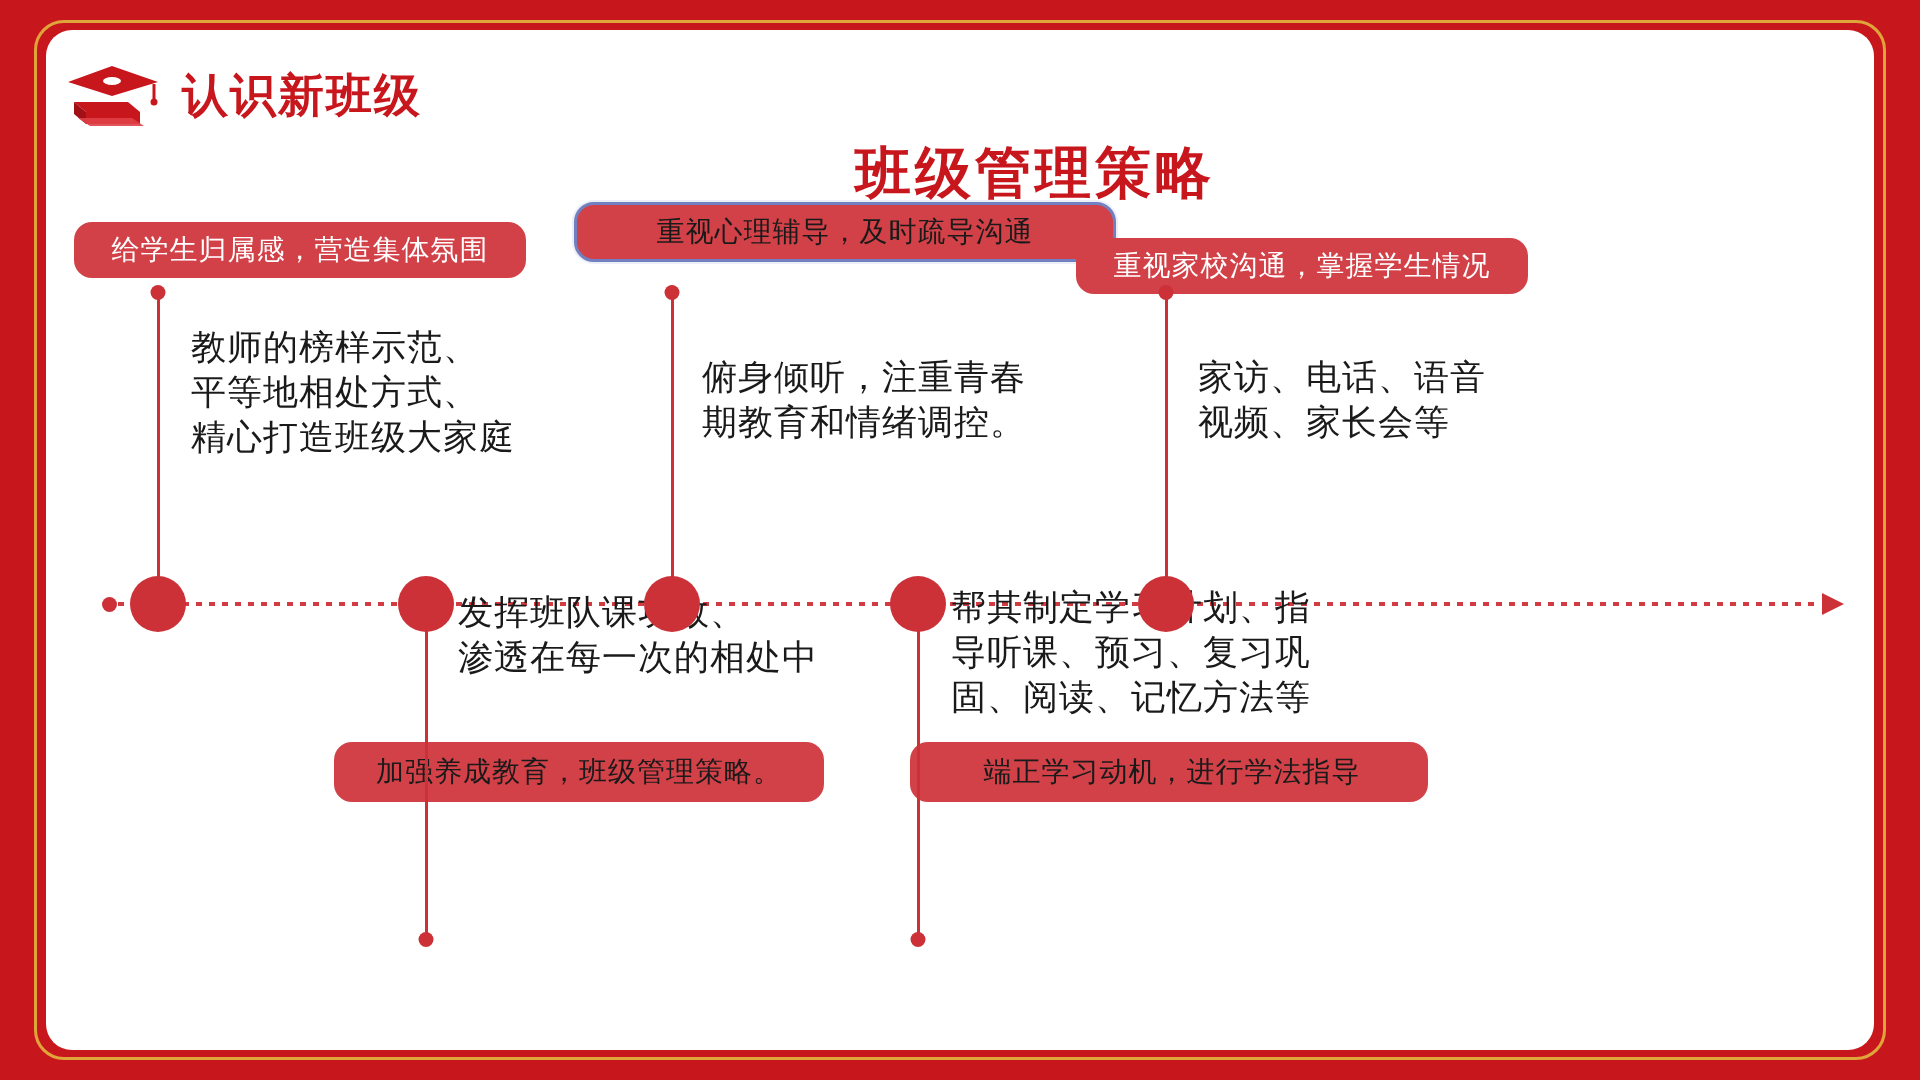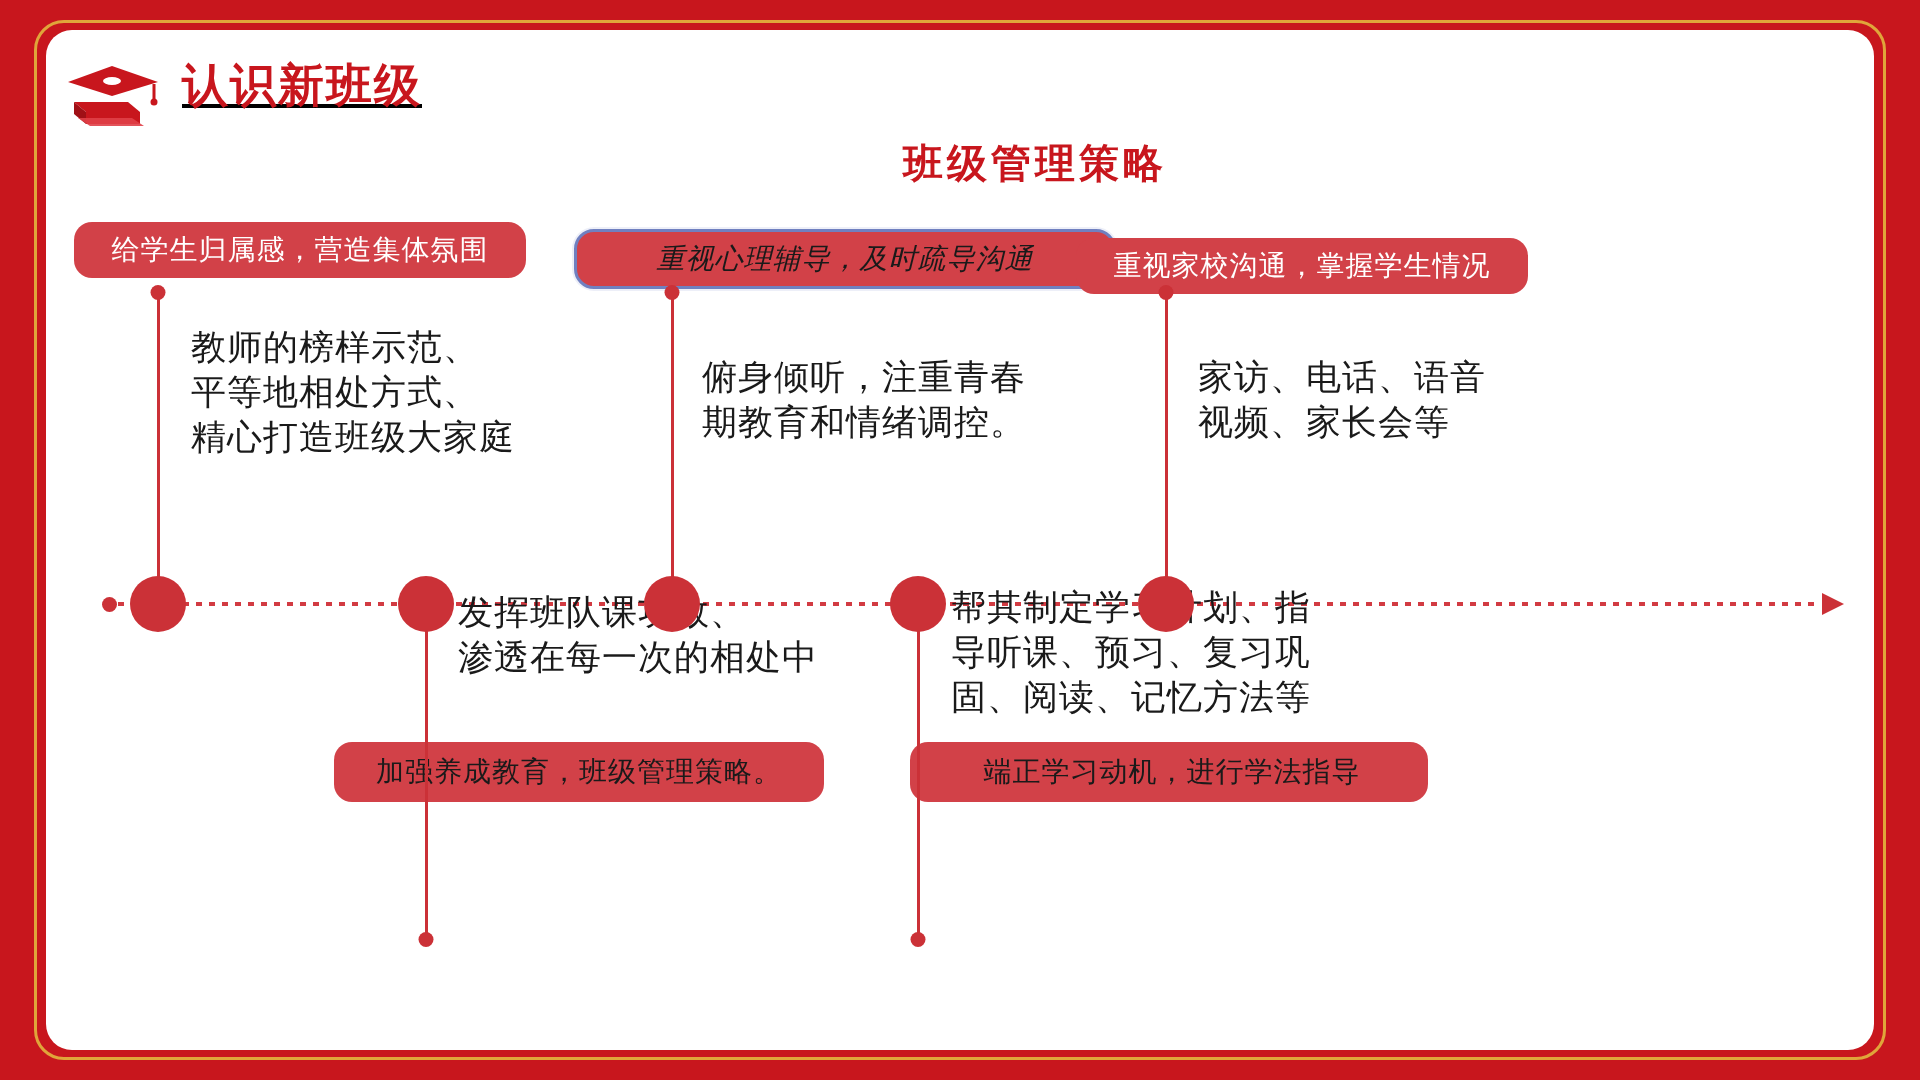--- a/index.html
+++ b/index.html
@@ -25,33 +25,33 @@
     position:absolute;
     left:46px;top:30px;right:46px;bottom:30px;
     background:#FFFFFF;
     border-radius:26px;
     box-sizing:border-box;
     overflow:hidden;
   }
   
   #header{
     position:absolute;left:20px;top:32px;
-    display:flex;gap:18px;text-decoration:underline;
+    display:flex;align-items:center;gap:18px;
   }
   #cap-icon{width:98px;height:66px;display:block;}
   #header-title{
     font-size:46px;font-weight:bold;color:#C8161D;
     letter-spacing:2px;line-height:1;
     white-space:nowrap;
   }
   
   #main-title{
     position:absolute;left:0;right:0;top:106px;
     text-align:center;
-    font-size:40px;font-weight:bold;color:#C8161D;
+    font-size:56px;font-weight:bold;color:#C8161D;
     letter-spacing:4px;
     padding-left:150px;
     box-sizing:border-box;
   }
   
   #axis{
     position:absolute;left:30px;right:20px;top:572px;height:4px;
   }
   #axis-line{
     position:absolute;left:42px;right:36px;top:0;height:4px;
@@ -152,21 +152,21 @@
 平等地相处方式、
 精心打造班级大家庭</div>
 
     <div class="node-dot" style="left:380px;top:574px;"></div>
     <div class="stem" style="left:379px;top:574px;height:335px;"></div>
     <div class="stem-cap" style="left:380px;top:902px;"></div>
     <div class="desc" style="left:412px;top:560px;width:420px;">发挥班队课功效、
 渗透在每一次的相处中</div>
     <div class="pill dark" style="left:288px;top:712px;width:490px;height:60px;">加强养成教育，班级管理策略。</div>
 
-    <div class="pill dark selected" style="left:528px;top:199px;width:542px;height:60px;font-style:italic;">重视心理辅导，及时疏导沟通</div>
+    <div class="pill dark selected" style="left:528px;top:172px;width:542px;height:60px;">重视心理辅导，及时疏导沟通</div>
     <div class="stem-cap" style="left:626px;top:255px;"></div>
     <div class="stem" style="left:625px;top:262px;height:310px;"></div>
     <div class="node-dot" style="left:626px;top:574px;"></div>
     <div class="desc" style="left:656px;top:325px;width:380px;">俯身倾听，注重青春
 期教育和情绪调控。</div>
 
     <div class="node-dot" style="left:872px;top:574px;"></div>
     <div class="stem" style="left:871px;top:574px;height:335px;"></div>
     <div class="stem-cap" style="left:872px;top:902px;"></div>
     <div class="desc" style="left:905px;top:555px;width:420px;">帮其制定学习计划、指

